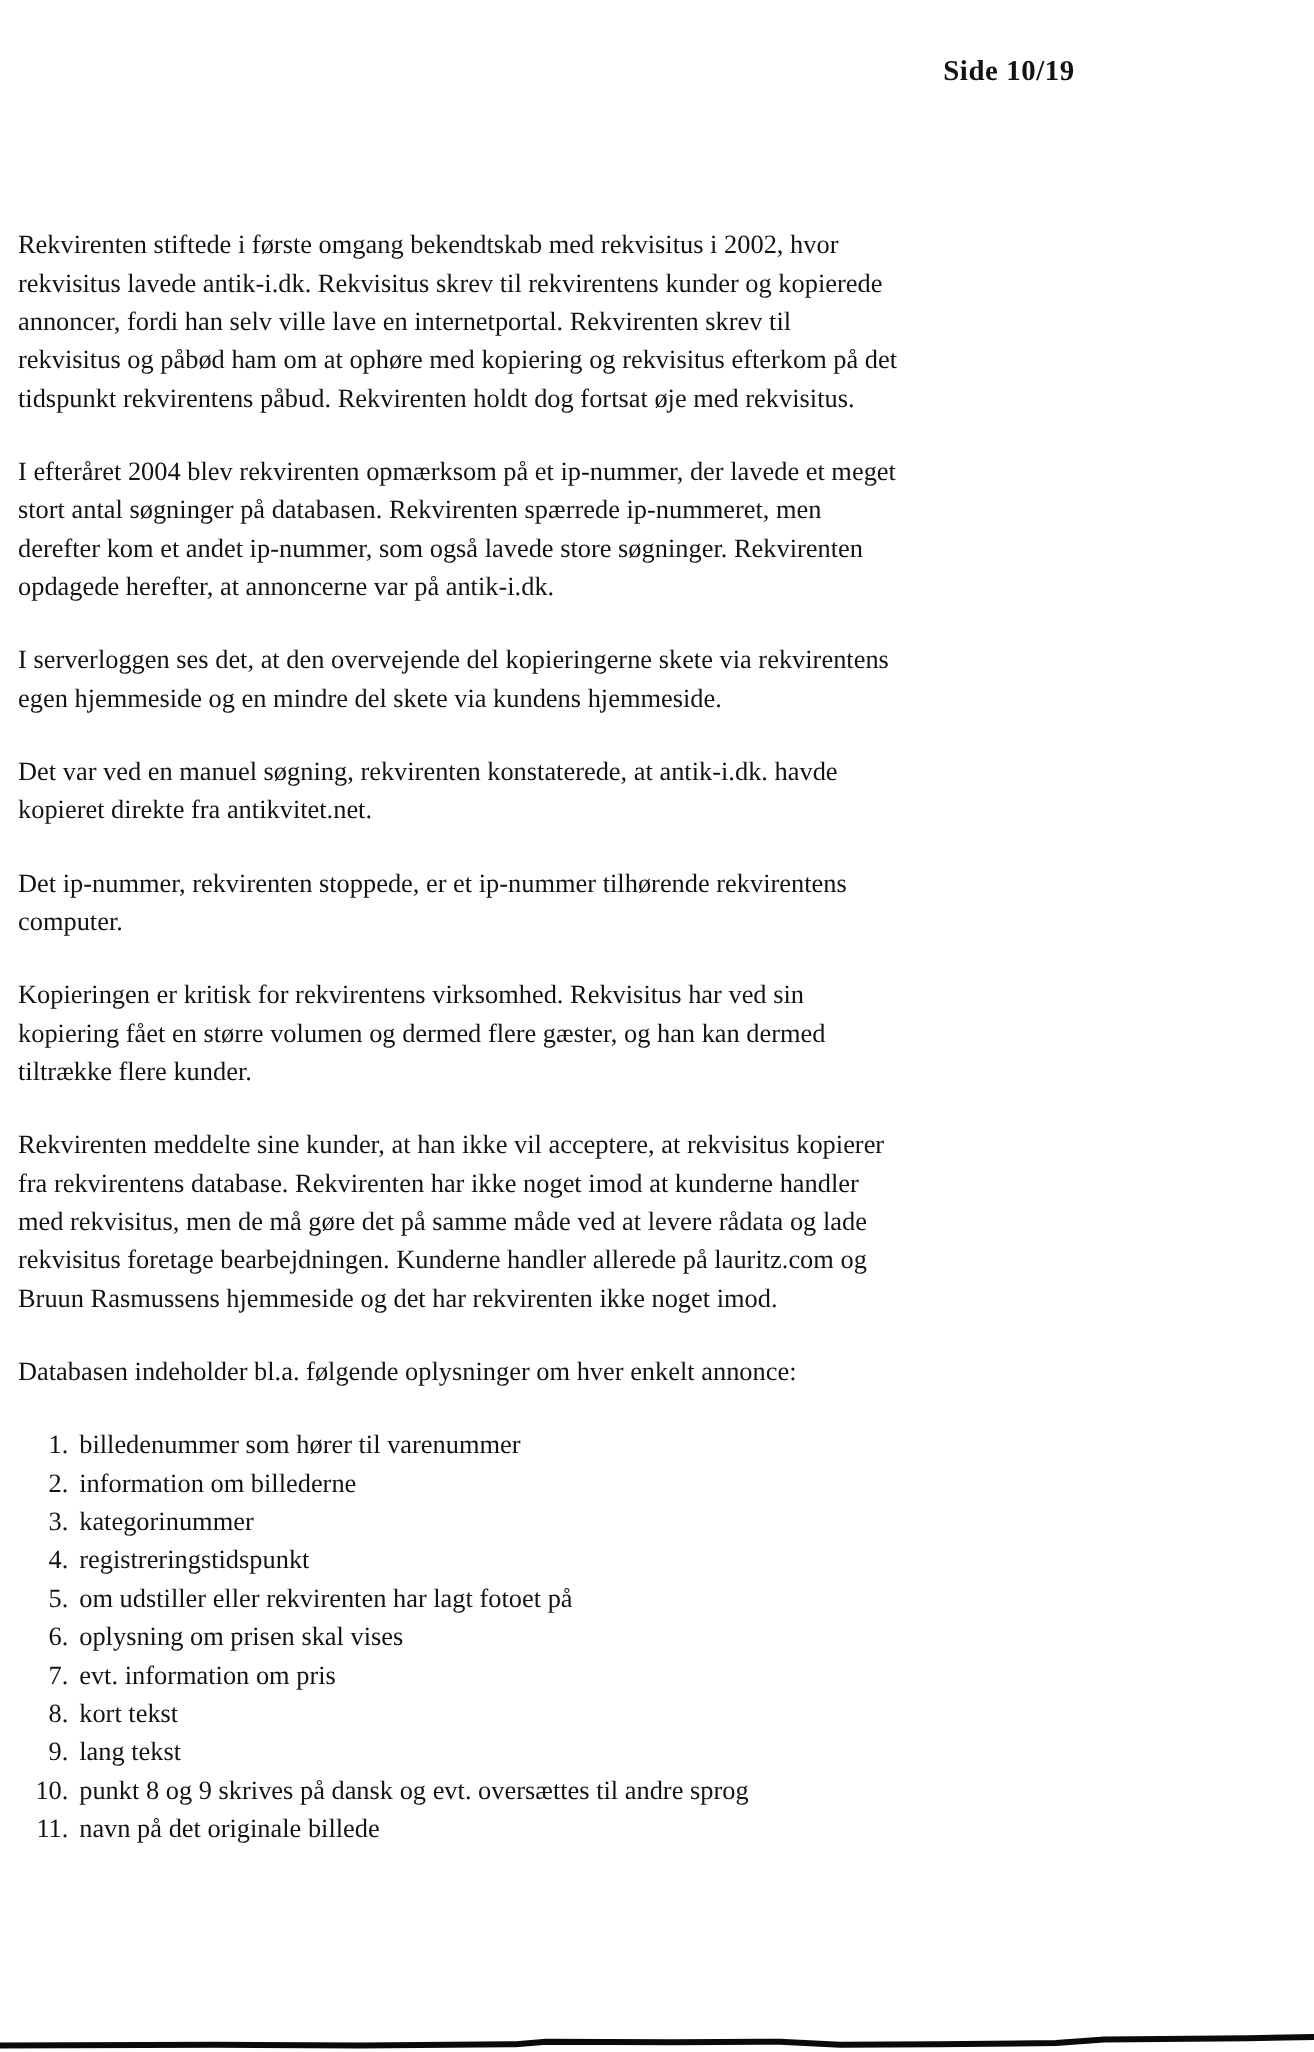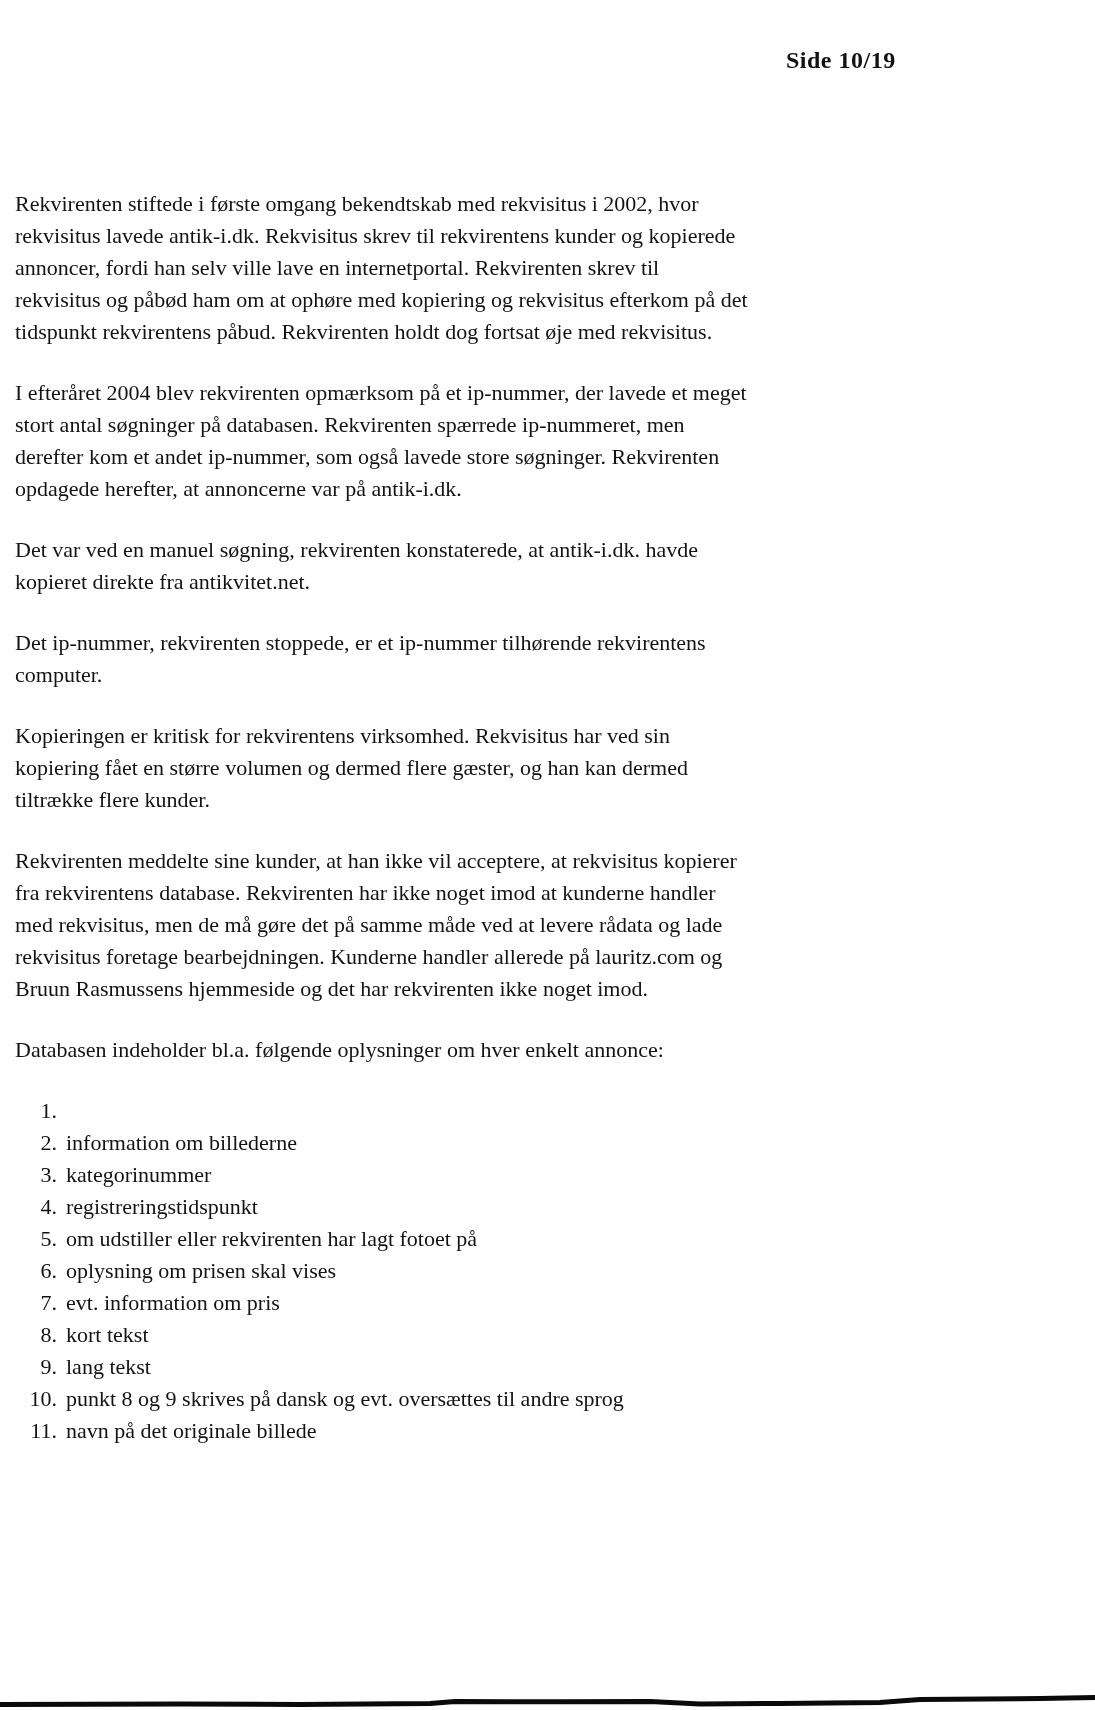--- a/index.html
+++ b/index.html
@@ -71,29 +71,31 @@
 </head>
 <body>
 
 <div class="page">
 
   <div class="page-number">Side 10/19</div>
 
   <div class="content">
     <p>Rekvirenten stiftede i første omgang bekendtskab med rekvisitus i 2002, hvor rekvisitus lavede antik-i.dk. Rekvisitus skrev til rekvirentens kunder og kopierede annoncer, fordi han selv ville lave en internetportal. Rekvirenten skrev til rekvisitus og påbød ham om at ophøre med kopiering og rekvisitus efterkom på det tidspunkt rekvirentens påbud. Rekvirenten holdt dog fortsat øje med rekvisitus.</p>
     <p>I efteråret 2004 blev rekvirenten opmærksom på et ip-nummer, der lavede et meget stort antal søgninger på databasen. Rekvirenten spærrede ip-nummeret, men derefter kom et andet ip-nummer, som også lavede store søgninger. Rekvirenten opdagede herefter, at annoncerne var på antik-i.dk.</p>
+    <p>I serverloggen ses det, at den overvejende del kopieringerne skete via rekvirentens egen hjemmeside og en mindre del skete via kundens hjemmeside.</p>
     <p>Det var ved en manuel søgning, rekvirenten konstaterede, at antik-i.dk. havde kopieret direkte fra antikvitet.net.</p>
     <p>Det ip-nummer, rekvirenten stoppede, er et ip-nummer tilhørende rekvirentens computer.</p>
     <p>Kopieringen er kritisk for rekvirentens virksomhed. Rekvisitus har ved sin kopiering fået en større volumen og dermed flere gæster, og han kan dermed tiltrække flere kunder.</p>
     <p>Rekvirenten meddelte sine kunder, at han ikke vil acceptere, at rekvisitus kopierer fra rekvirentens database. Rekvirenten har ikke noget imod at kunderne handler med rekvisitus, men de må gøre det på samme måde ved at levere rådata og lade rekvisitus foretage bearbejdningen. Kunderne handler allerede på lauritz.com og Bruun Rasmussens hjemmeside og det har rekvirenten ikke noget imod.</p>
     <p>Databasen indeholder bl.a. følgende oplysninger om hver enkelt annonce:</p>
 
     <ol class="info-list">
       <li>
         <span class="li-num">1.</span>
+        <span>billedenummer som hører til varenummer</span>
       </li>
       <li>
         <span class="li-num">2.</span>
         <span>information om billederne</span>
       </li>
       <li>
         <span class="li-num">3.</span>
         <span>kategorinummer</span>
       </li>
       <li>

